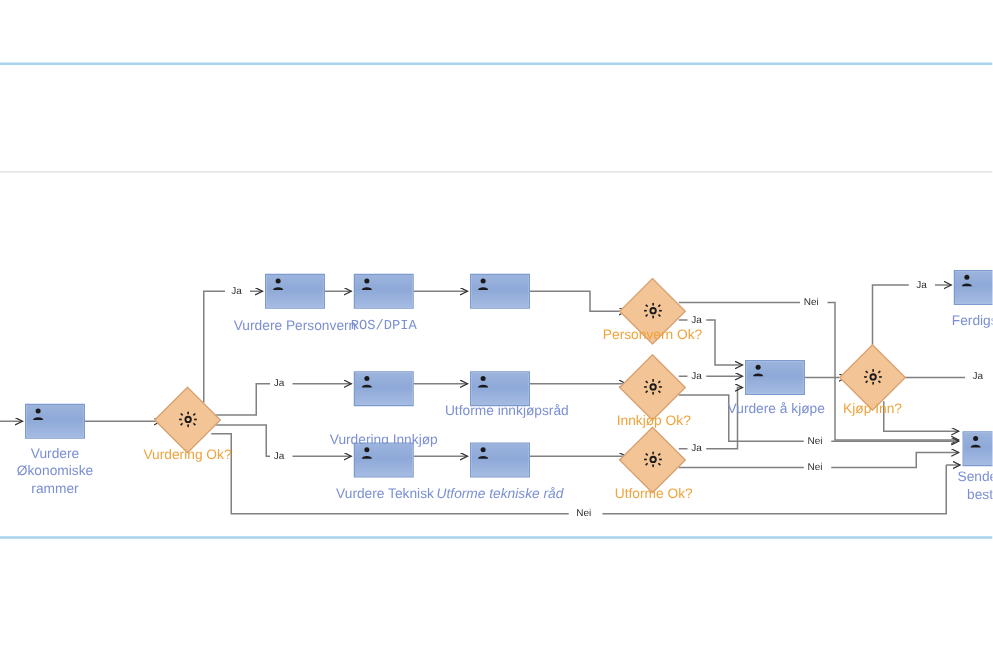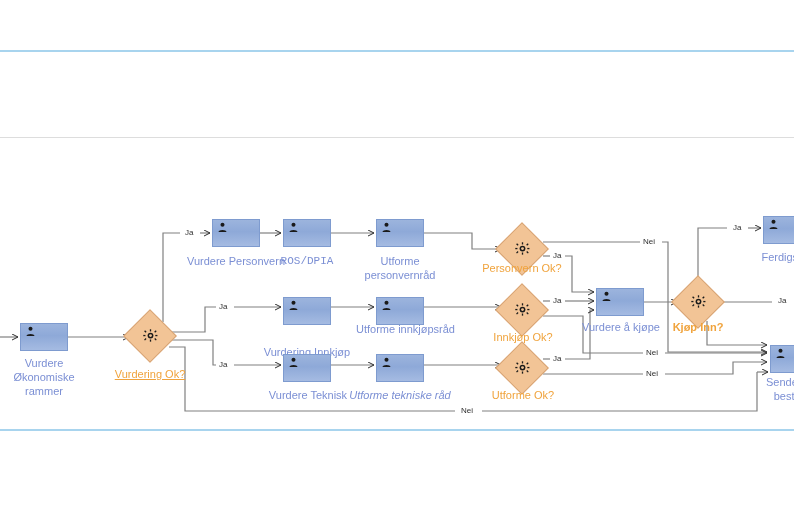--- a/index.html
+++ b/index.html
@@ -183,21 +183,21 @@
         <rect x="0.3" y="6.3" width="2.3" height="1.4"></rect>
         <rect x="13.1" y="6.3" width="2.3" height="1.4"></rect>
         <rect x="1.8" y="1.6" width="1.4" height="2.3" transform="rotate(-45 2.5 2.7)"></rect>
         <rect x="12.6" y="1.6" width="1.4" height="2.3" transform="rotate(45 13.3 2.7)"></rect>
         <rect x="1.8" y="9.9" width="1.4" height="2.3" transform="rotate(45 2.5 11)"></rect>
         <rect x="12.6" y="9.9" width="1.4" height="2.3" transform="rotate(-45 13.3 11)"></rect>
       </g>
       <circle cx="8" cy="7" r="1.5" fill="#f2c496"></circle>
     </svg>
   </div>
-  <div class="label dec" style="left:100px;top:367px;width:100px;text-decoration:underline;">Vurdering Ok?</div>
+  <div class="label dec" style="left:100px;top:357px;width:100px;">Vurdering Ok?</div>
 
   <div class="node task" style="left:212px;top:219px;width:48px;height:28px;">
     <svg class="ico" viewBox="0 0 12 12">
       <circle cx="6" cy="3" r="2.2" fill="#1a1a1a"></circle>
       <path d="M1.6,11 C1.6,7.8 10.4,7.8 10.4,11 Z" fill="#1a1a1a"></path>
     </svg>
   </div>
   <div class="label" style="left:176px;top:254px;width:120px;">Vurdere Personvern</div>
 
   <div class="node task" style="left:283px;top:219px;width:48px;height:28px;">
@@ -207,22 +207,20 @@
     </svg>
   </div>
   <div class="label" style="left:262px;top:254px;width:90px;font-family:Liberation Mono, monospace;">ROS/DPIA</div>
 
   <div class="node task" style="left:376px;top:219px;width:48px;height:28px;">
     <svg class="ico" viewBox="0 0 12 12">
       <circle cx="6" cy="3" r="2.2" fill="#1a1a1a"></circle>
       <path d="M1.6,11 C1.6,7.8 10.4,7.8 10.4,11 Z" fill="#1a1a1a"></path>
     </svg>
   </div>
-  <div class="label" style="left:350px;top:254px;width:100px;">Utforme
-personvernråd</div>
 
   <div class="diamond" style="left:503px;top:230px;width:38px;height:38px;">
     <div class="shape"></div>
     <svg class="ico" viewBox="0 0 16 16">
       <g fill="#1a1a1a">
         <circle cx="8" cy="7" r="3.1"></circle>
         <rect x="7.3" y="0.3" width="1.4" height="2.3"></rect>
         <rect x="7.3" y="11.2" width="1.4" height="2.3"></rect>
         <rect x="0.3" y="6.3" width="2.3" height="1.4"></rect>
         <rect x="13.1" y="6.3" width="2.3" height="1.4"></rect>
@@ -324,21 +322,21 @@
         <rect x="0.3" y="6.3" width="2.3" height="1.4"></rect>
         <rect x="13.1" y="6.3" width="2.3" height="1.4"></rect>
         <rect x="1.8" y="1.6" width="1.4" height="2.3" transform="rotate(-45 2.5 2.7)"></rect>
         <rect x="12.6" y="1.6" width="1.4" height="2.3" transform="rotate(45 13.3 2.7)"></rect>
         <rect x="1.8" y="9.9" width="1.4" height="2.3" transform="rotate(45 2.5 11)"></rect>
         <rect x="12.6" y="9.9" width="1.4" height="2.3" transform="rotate(-45 13.3 11)"></rect>
       </g>
       <circle cx="8" cy="7" r="1.5" fill="#f2c496"></circle>
     </svg>
   </div>
-  <div class="label dec" style="left:655px;top:320px;width:86px;font-weight:bold;">Kjøp Inn?</div>
+  <div class="label dec" style="left:655px;top:320px;width:86px;">Kjøp Inn?</div>
 
   <div class="node task" style="left:763px;top:216px;width:48px;height:28px;">
     <svg class="ico" viewBox="0 0 12 12">
       <circle cx="6" cy="3" r="2.2" fill="#1a1a1a"></circle>
       <path d="M1.6,11 C1.6,7.8 10.4,7.8 10.4,11 Z" fill="#1a1a1a"></path>
     </svg>
   </div>
   <div class="label" style="left:740px;top:250px;width:96px;">Ferdigstille</div>
 
   <div class="node task" style="left:770px;top:345px;width:48px;height:28px;">

